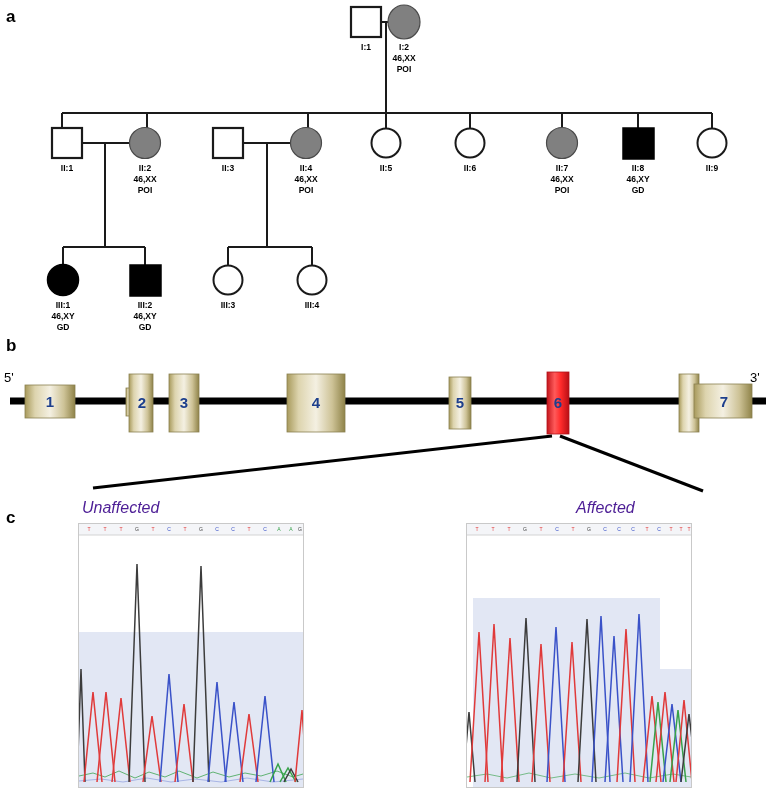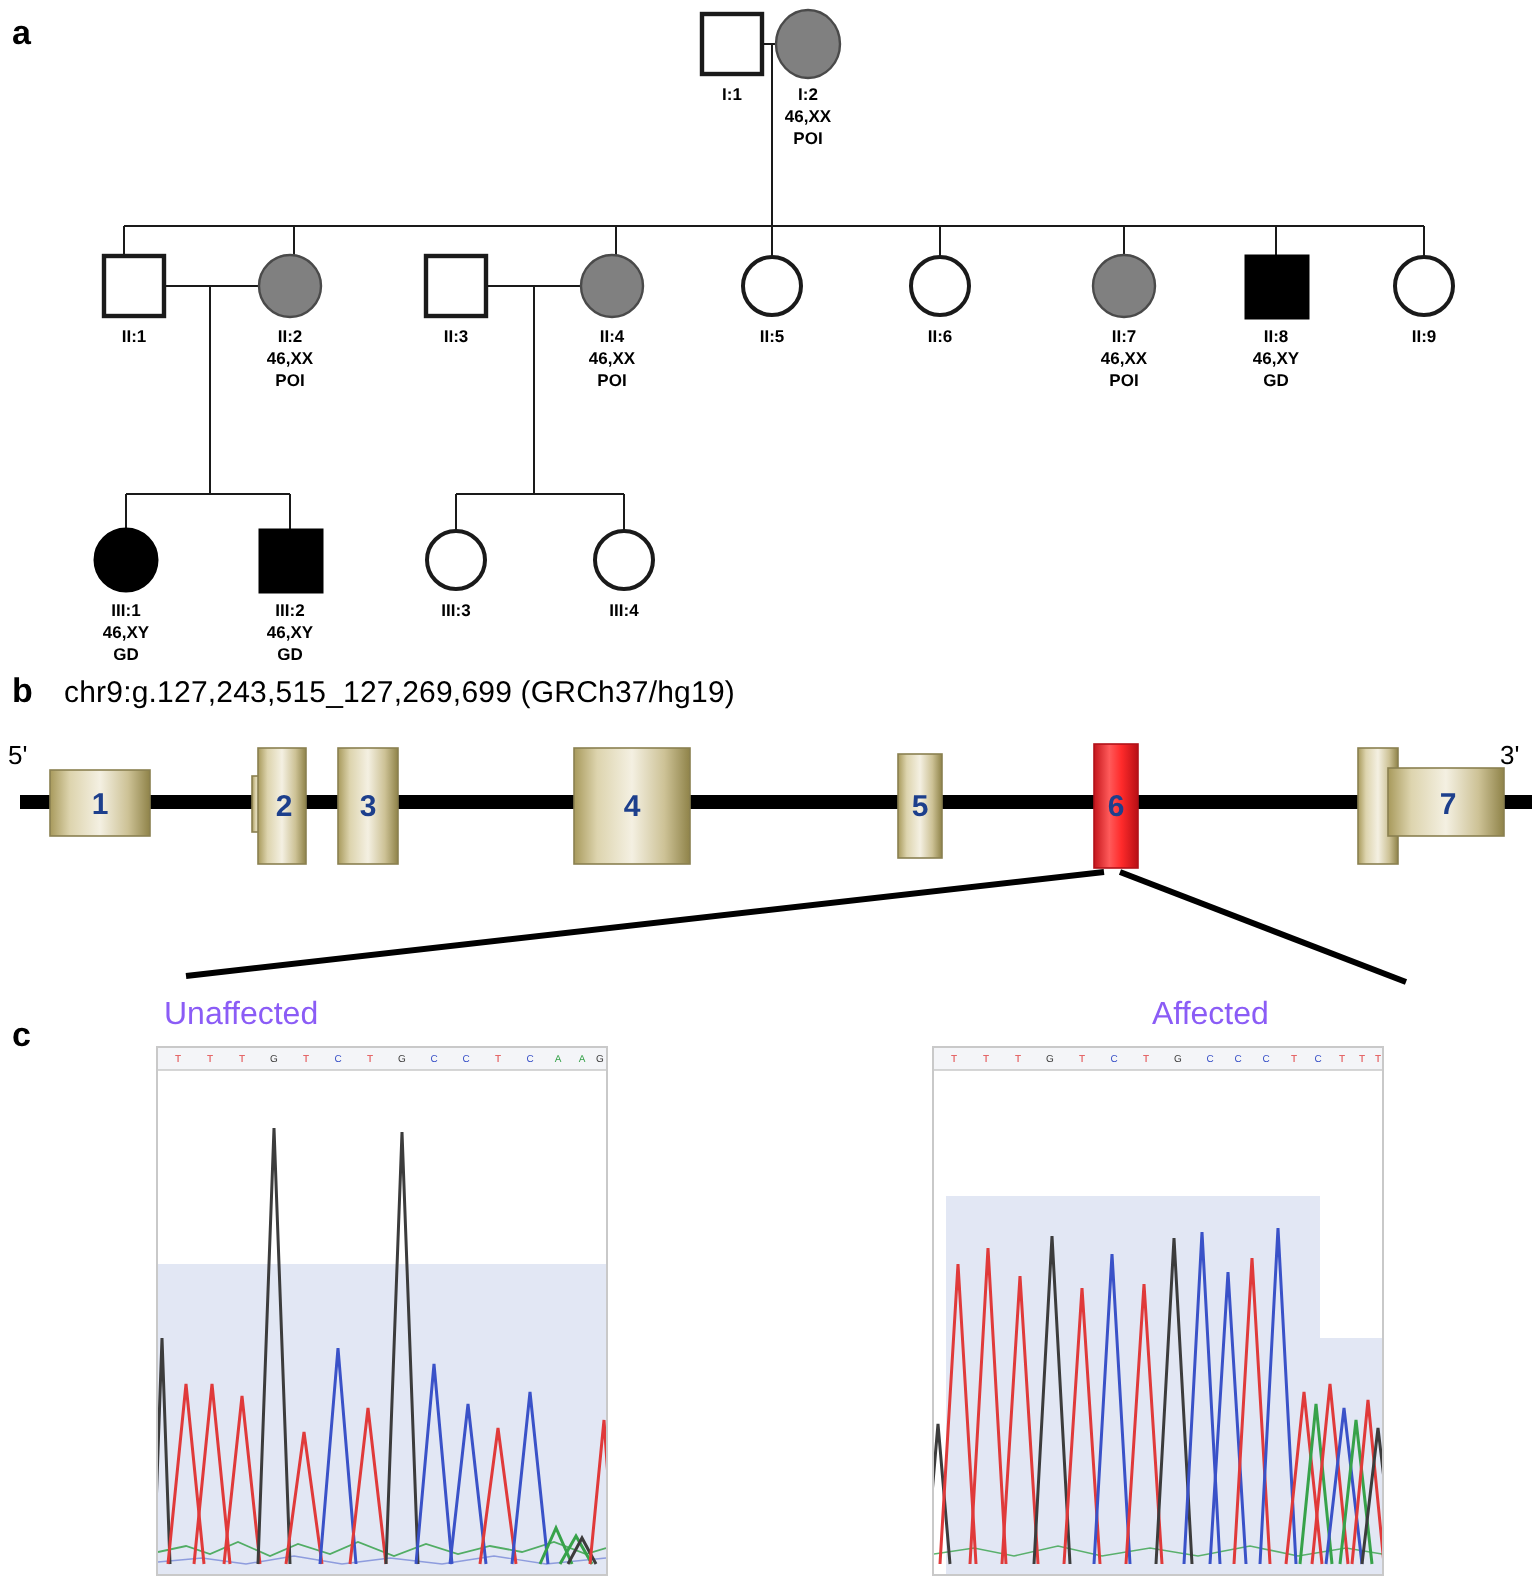--- a/index.html
+++ b/index.html
@@ -20,21 +20,21 @@
   .gene-coord{position:absolute;left:32px;top:6px;font-size:15px;color:#000;
               letter-spacing:0.1px;white-space:nowrap;}
   #gene-svg{position:absolute;left:0;top:28px;}
   .exon-num{font-family:"Liberation Sans","DejaVu Sans",sans-serif;
             font-size:15px;font-weight:bold;text-anchor:middle;fill:#1d3f8c;}
   .prime-lab{font-family:"Liberation Sans","DejaVu Sans",sans-serif;
              font-size:13px;fill:#000;}
 
   
   #chrom-panel{position:absolute;left:0;top:495px;width:768px;height:301px;}
-  .chrom-title{position:absolute;font-size:16px;color:#8b5cf6;white-space:nowrap;}
+  .chrom-title{position:absolute;font-size:16px;color:#4c1d95;white-space:nowrap;font-style:italic;}
   .chrom-box{position:absolute;top:28px;height:265px;background:#fff;
              border:1px solid #c9c9c9;box-sizing:border-box;overflow:hidden;}
   #chrom-unaffected{left:78px;width:226px;}
   #chrom-affected{left:466px;width:226px;}
   .chrom-box svg{display:block;}
 </style>
 </head>
 <body>
 
 <div id="pedigree">
@@ -137,21 +137,20 @@
 
     <text class="ped-label" x="228" y="308">III:3</text>
     <text class="ped-label" x="312" y="308">III:4</text>
   </svg>
 </div>
 
 <div id="gene-panel">
 
   <div class="panel-letter" style="left:6px;top:5px;">b</div>
 
-  <div class="gene-coord">chr9:g.127,243,515_127,269,699 (GRCh37/hg19)</div>
 
   <svg id="gene-svg" width="768" height="135" viewBox="0 0 768 135">
     <defs>
       <linearGradient id="exonGrad" x1="0" y1="0" x2="0" y2="1">
         <stop offset="0%" stop-color="#a89a5c"></stop>
         <stop offset="16%" stop-color="#cfc498"></stop>
         <stop offset="46%" stop-color="#f2eedd"></stop>
         <stop offset="62%" stop-color="#d8ceaa"></stop>
         <stop offset="100%" stop-color="#9b8f52"></stop>
       </linearGradient>

